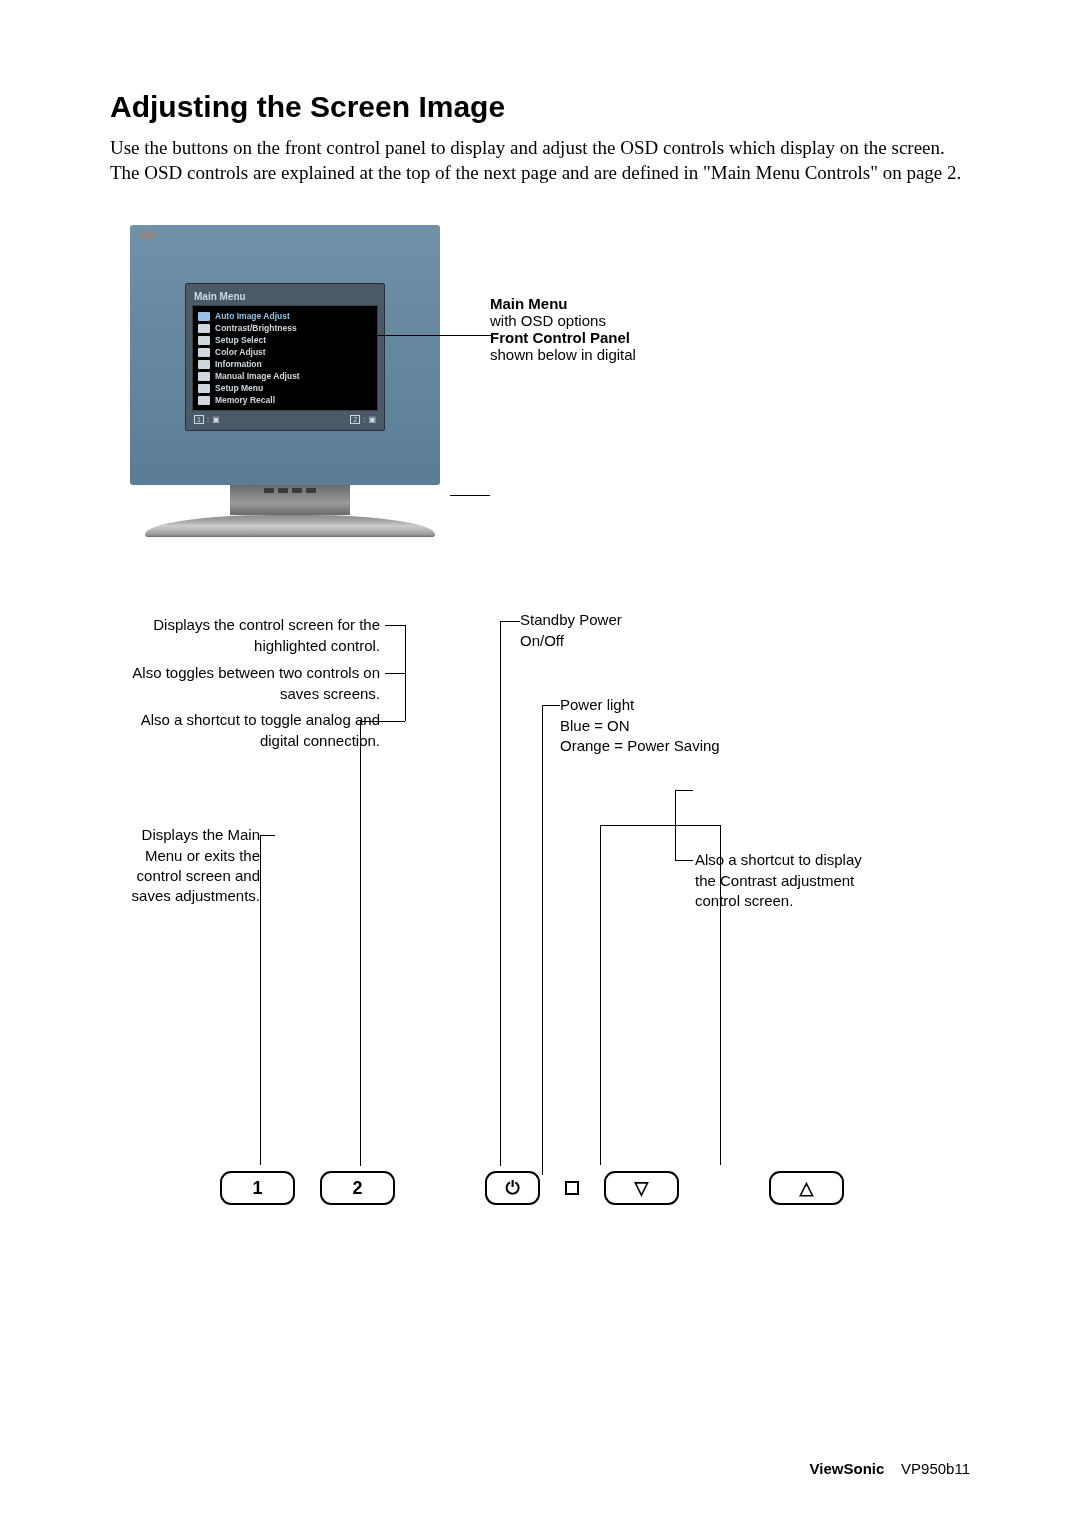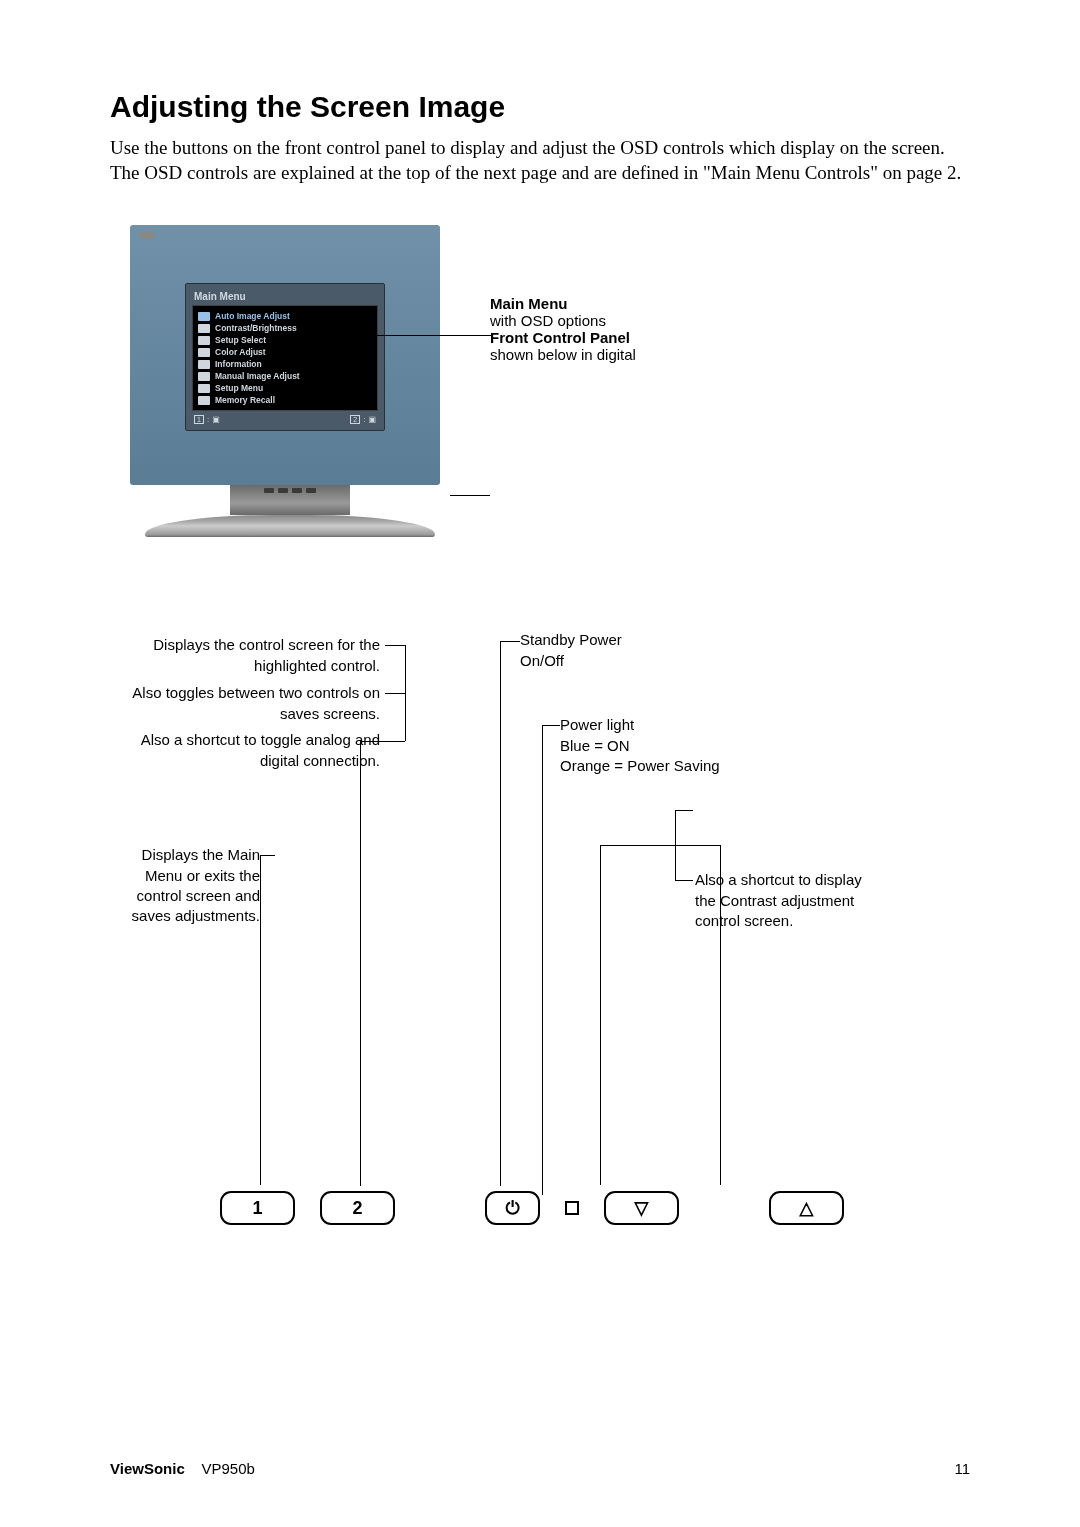--- a/index.html
+++ b/index.html
@@ -170,21 +170,21 @@
       left: 340px;
       top: 270px;
       width: 40px;
       height: 1px;
       background: #000;
     }
 
     .controls-section {
       position: relative;
       height: 600px;
-      margin-top: 80px;
+      margin-top: 60px;
     }
     .cs-text {
       font-size: 15px;
       line-height: 1.35;
       position: absolute;
     }
     .left-text { text-align: right; }
     .txt-control { left: 0; top: 0; width: 270px; }
     .txt-toggle { left: 0; top: 48px; width: 270px; }
     .txt-shortcut { left: 0; top: 95px; width: 270px; }
@@ -230,21 +230,21 @@
     }
     .vline { width: 1px; }
     .hline { height: 1px; }
 
     .footer {
       position: absolute;
       bottom: 50px;
       left: 110px;
       right: 110px;
       display: flex;
-      justify-content: space-between;
+      justify-content: flex-end;
       font-size: 15px;
     }
     .footer-left .brand { font-weight: bold; }
   </style>
 </head>
 <body>
 
 <h1 class="heading">Adjusting the Screen Image</h1>
 <p class="intro">Use the buttons on the front control panel to display and adjust the OSD controls which display on the screen. The OSD controls are explained at the top of the next page and are defined in "Main Menu Controls" on page 2.</p>
 

